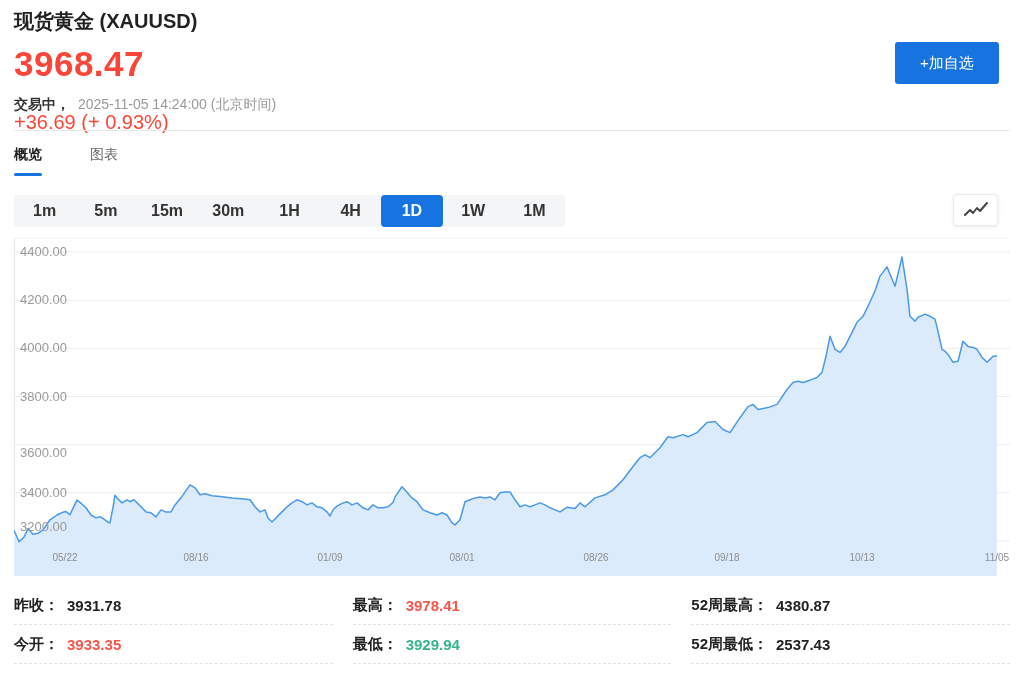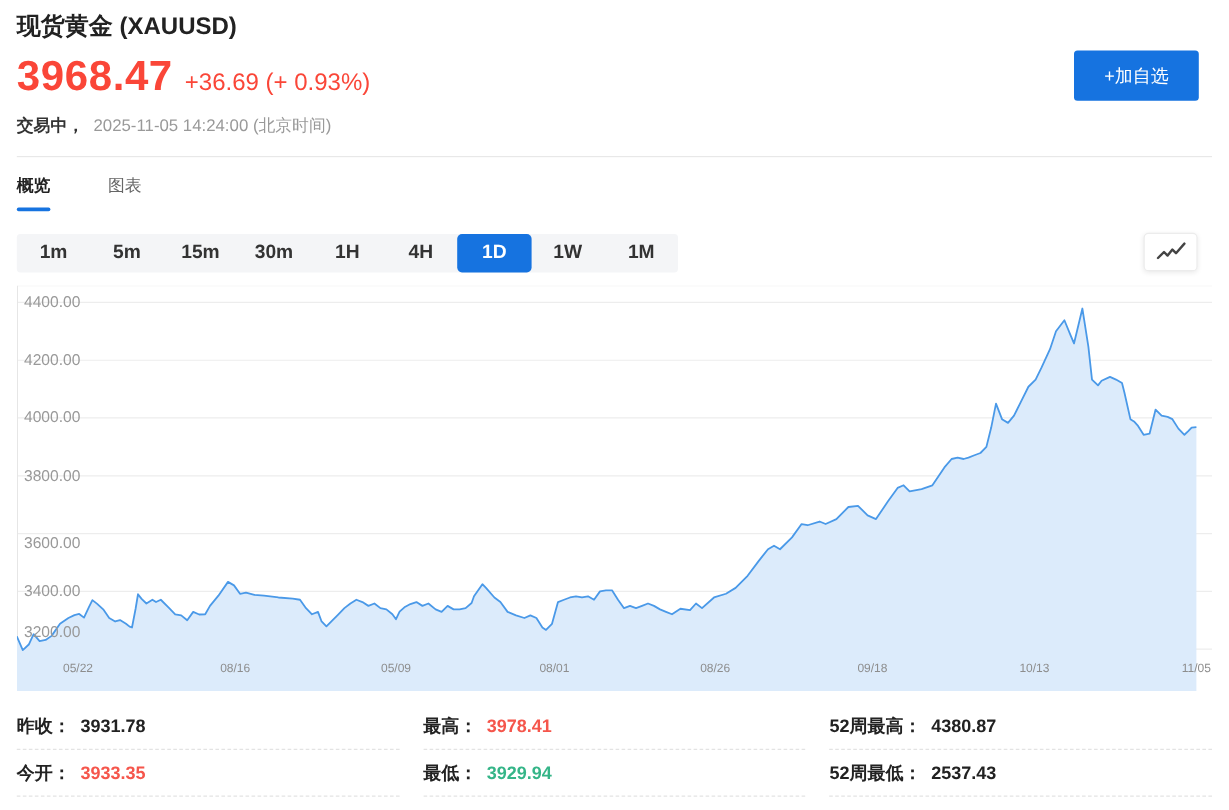--- a/index.html
+++ b/index.html
@@ -1,21 +1,21 @@
 <!DOCTYPE html>
 <html><head>
 <meta charset="utf-8">
 <style>
   html,body{margin:0;padding:0;background:#fff;}
   body{font-family:"Liberation Sans","DejaVu Sans",sans-serif;color:#222;}
   #app{position:relative;width:1024px;height:675px;background:#fff;overflow:hidden;}
 
   
   .title{position:absolute;left:14px;top:8px;font-size:20px;font-weight:bold;color:#222;}
-  .price-row{position:absolute;left:14px;top:44px;display:flex;align-items:baseline;gap:10px;}
+  .price-row{position:absolute;left:14px;top:44px;display:flex;align-items:baseline;gap:27px;flex-direction:column;}
   .price{font-size:35px;font-weight:bold;color:#fa4638;letter-spacing:.5px;}
   .change{font-size:20px;color:#fa4638;}
   .status-row{position:absolute;left:14px;top:96px;font-size:14px;color:#999;}
   .status-label{font-weight:bold;color:#333;margin-right:4px;}
   .watch-btn{position:absolute;right:25px;top:42px;width:104px;height:42px;background:#1673e0;color:#fff;
     font-size:15px;border:none;border-radius:3px;display:flex;align-items:center;justify-content:center;cursor:pointer;}
 
   .divider{position:absolute;left:14px;right:14px;top:130px;height:1px;background:#e8e8e8;}
 
   
@@ -112,21 +112,21 @@
       </svg>
       <div class="y-label" style="top: 6px;">4400.00</div>
       <div class="y-label" style="top: 54.1667px;">4200.00</div>
       <div class="y-label" style="top: 102.333px;">4000.00</div>
       <div class="y-label" style="top: 150.5px;">3800.00</div>
       <div class="y-label" style="top: 207px;">3600.00</div>
       <div class="y-label" style="top: 246.833px;">3400.00</div>
       <div class="y-label" style="top: 281px;">3200.00</div>
       <div class="x-label" style="left: 51px;">05/22</div>
       <div class="x-label" style="left: 182px;">08/16</div>
-      <div class="x-label" style="left: 316px;">05/09</div>
+      <div class="x-label" style="left: 316px;">01/09</div>
       <div class="x-label" style="left: 448px;">08/01</div>
       <div class="x-label" style="left: 582px;">08/26</div>
       <div class="x-label" style="left: 713px;">09/18</div>
       <div class="x-label" style="left: 848px;">10/13</div>
       <div class="x-label" style="left: 983px;">11/05</div>
     </div>
 
   <div class="stats" id="stats">
       <div>
         <div class="stat-row">

